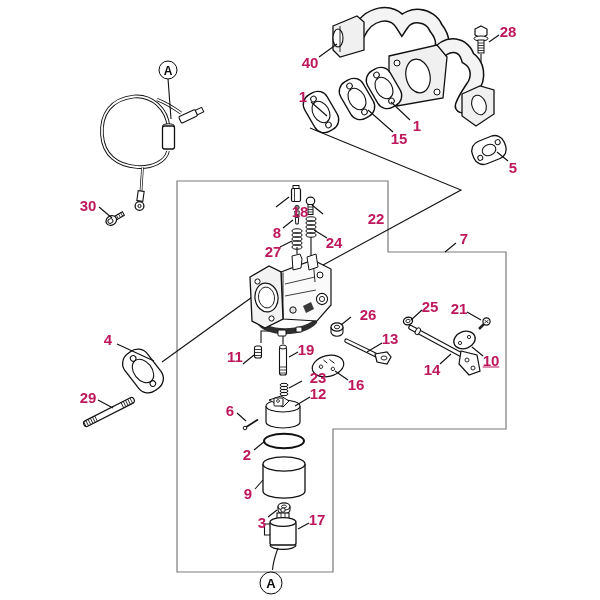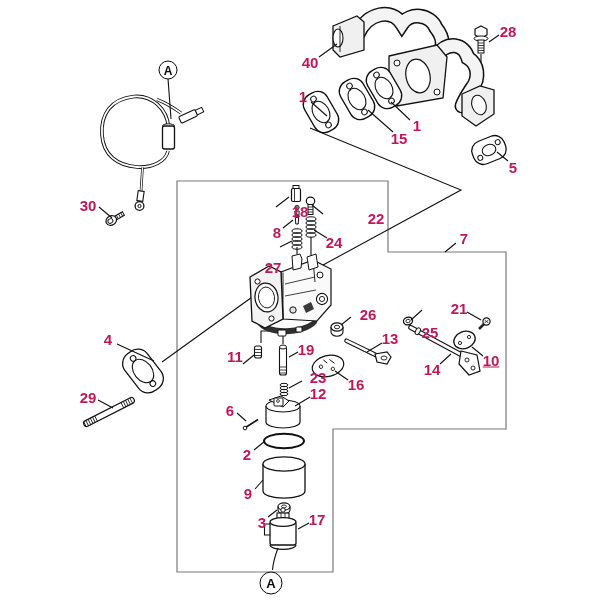--- a/index.html
+++ b/index.html
@@ -280,23 +280,23 @@
 <div class="lbl" style="left:508px;top:31px;">28</div>
 <div class="lbl" style="left:303px;top:96px;">1</div>
 <div class="lbl" style="left:399px;top:138px;">15</div>
 <div class="lbl" style="left:417px;top:125px;">1</div>
 <div class="lbl" style="left:513px;top:167px;">5</div>
 <div class="lbl" style="left:464px;top:238px;">7</div>
 <div class="lbl" style="left:268px;top:211px;margin-left:32px;">18</div>
 <div class="lbl" style="left:330px;top:218px;margin-left:46px;">22</div>
 <div class="lbl" style="left:277px;top:232px;">8</div>
 <div class="lbl" style="left:334px;top:242px;">24</div>
-<div class="lbl" style="left:273px;top:251px;margin-top:16px;">27</div>
+<div class="lbl" style="left:273px;top:251px;">27</div>
 <div class="lbl" style="left:368px;top:314px;">26</div>
-<div class="lbl" style="left:430px;top:306px;margin-top:26px;">25</div>
+<div class="lbl" style="left:430px;top:306px;">25</div>
 <div class="lbl" style="left:459px;top:308px;">21</div>
 <div class="lbl" style="left:491px;top:360px;text-decoration:underline;">10</div>
 <div class="lbl" style="left:390px;top:338px;">13</div>
 <div class="lbl" style="left:432px;top:369px;">14</div>
 <div class="lbl" style="left:356px;top:384px;">16</div>
 <div class="lbl" style="left:306px;top:349px;">19</div>
 <div class="lbl" style="left:318px;top:377px;">23</div>
 <div class="lbl" style="left:318px;top:393px;">12</div>
 <div class="lbl" style="left:235px;top:356px;">11</div>
 <div class="lbl" style="left:230px;top:410px;">6</div>

